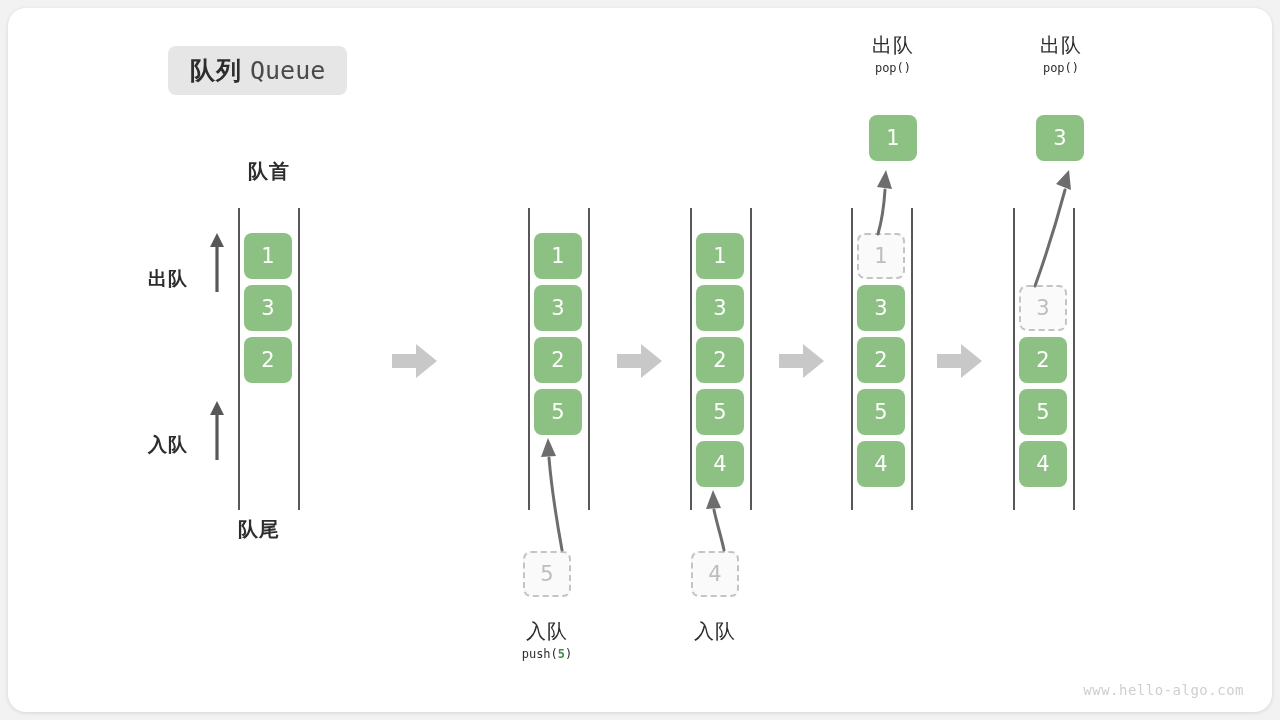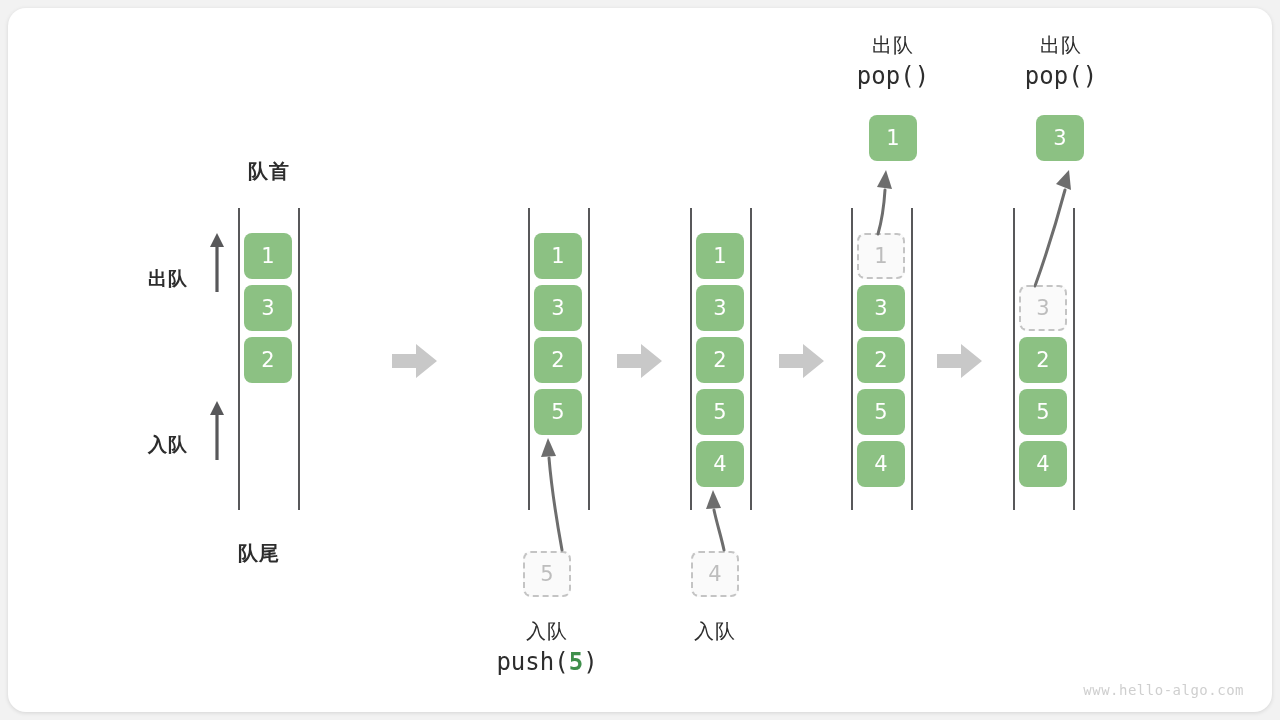--- a/index.html
+++ b/index.html
@@ -114,21 +114,21 @@
     white-space: nowrap;
   }
   .op-caption .cn {
     display: block;
     font-size: 20px;
     color: #2d2d2d;
     letter-spacing: 1px;
   }
   .op-caption .code {
     display: block;
-    font-size: 24px;
+    font-size: 12px;
     color: #2d2d2d;
     font-family: "DejaVu Sans Mono", "Liberation Mono", monospace;
   }
   .op-caption .code .num { color: #3f8f4b; font-weight: bold; }
 
   .watermark {
     position: absolute;
     right: 36px;
     bottom: 22px;
     font-size: 14px;
@@ -138,23 +138,26 @@
   }
 
   svg { overflow: visible; }
 </style>
 </head>
 <body>
 
 <div id="canvas">
   <div class="card"></div>
 
+  <div class="title-badge">
+    <span class="title-cn">队列</span><span class="title-en">Queue</span>
+  </div>
 
   <div class="edge-label" style="left:248px; top:158px;">队首</div>
-  <div class="edge-label" style="left:238px; top:540px;">队尾</div>
+  <div class="edge-label" style="left:238px; top:516px;">队尾</div>
 
   <div class="side-label" style="left:148px; top:266px;">出队</div>
   <div class="side-label" style="left:148px; top:432px;">入队</div>
 
   <svg class="abs" style="left:208px; top:232px;" width="22" height="62">
     <line x1="9" y1="60" x2="9" y2="12" stroke="#58585a" stroke-width="3.2"></line>
     <polygon points="9,1 16,15 2,15" fill="#58585a"></polygon>
   </svg>
   <svg class="abs" style="left:208px; top:400px;" width="22" height="62">
     <line x1="9" y1="60" x2="9" y2="12" stroke="#58585a" stroke-width="3.2"></line>

